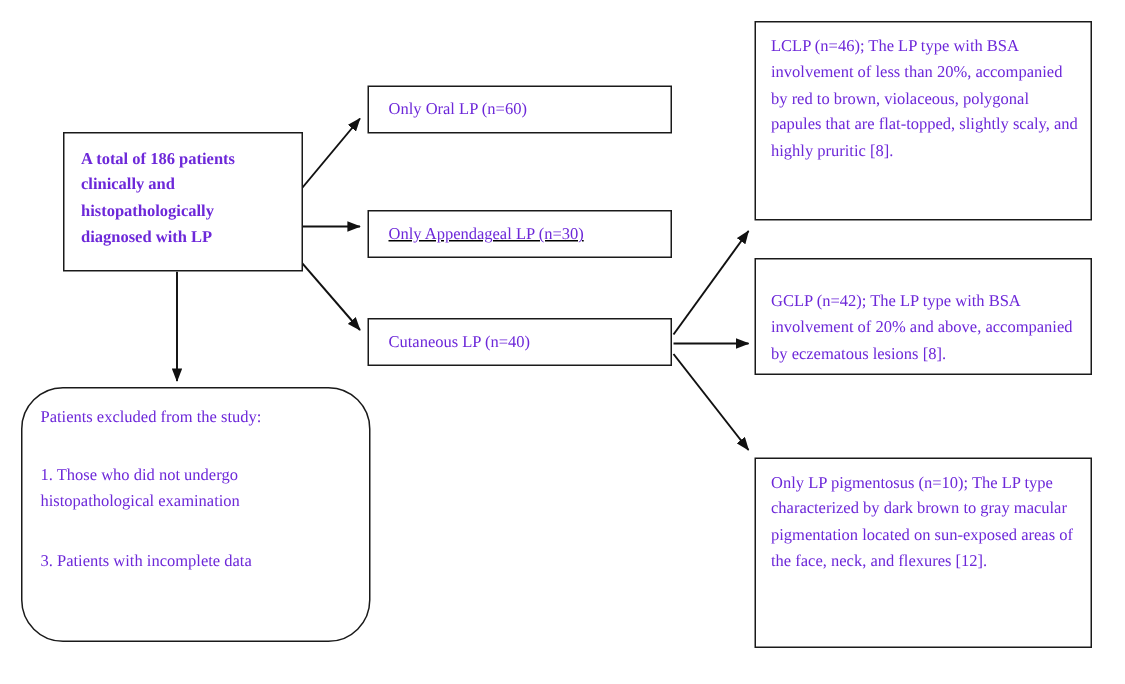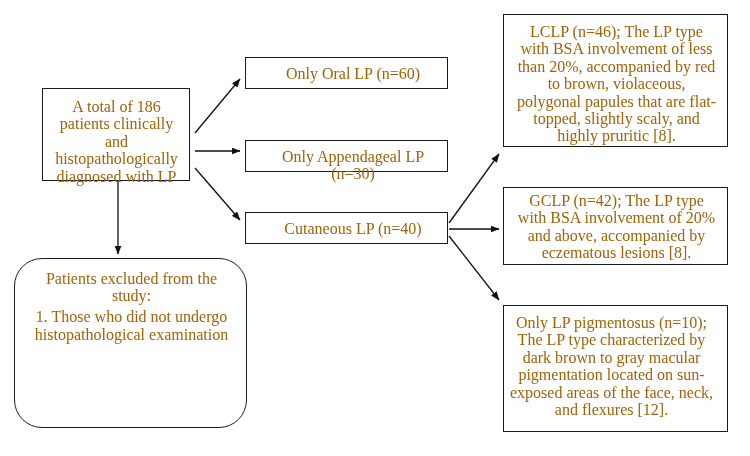--- a/index.html
+++ b/index.html
@@ -17,62 +17,63 @@
     overflow: hidden;
   }
   .node {
     position: absolute;
     box-sizing: border-box;
     border: 1px solid #1a1a1a;
     background: #ffffff;
     z-index: 2;
   }
   .node-text {
-    font-size: 16px;
+    font-size: 11px;
     line-height: 17.4px;
-    color: #a16207;
+    color: #6d28d9;
     white-space: pre-line;
     display: block;
-    text-align: center;
   }
   
   #node-cohort {
-    left: 42px;  top: 88px;  width: 148px; height: 93px;
+    left: 42px;  top: 88px;  width: 160px; height: 93px;
     padding: 9px 10px 0 11px;
+    font-weight: bold;
   }
   #node-oral {
     left: 245px; top: 57px;  width: 203px; height: 32px;
     padding: 7px 0 0 13px;
   }
   #node-appendageal {
     left: 245px; top: 140px; width: 203px; height: 32px;
     padding: 7px 0 0 13px;
+    text-decoration: underline;
   }
   #node-cutaneous {
     left: 245px; top: 212px; width: 203px; height: 32px;
     padding: 7px 0 0 13px;
   }
   #node-excluded {
     left: 14px;  top: 258px; width: 233px; height: 170px;
     padding: 11px 10px 0 12px;
     border-radius: 28px;
   }
   #node-excluded .node-text { line-height: 17.2px; }
-  #node-excluded .excl-item { margin-top: 4px; }
+  #node-excluded .excl-item { margin-top: 22px; }
   #node-lclp {
     left: 503px; top: 14px;  width: 225px; height: 133px;
     padding: 8px 8px 0 10px;
   }
   #node-gclp {
-    left: 503px; top: 187px; width: 225px; height: 78px;
-    padding: 4px 8px 0 10px;
+    left: 503px; top: 172px; width: 225px; height: 78px;
+    padding: 20px 8px 0 10px;
   }
   #node-pigmentosus {
     left: 503px; top: 305px; width: 225px; height: 127px;
-    padding: 8px 8px 0 0;
+    padding: 8px 8px 0 10px;
   }
   #edges {
     position: absolute;
     left: 0; top: 0;
     width: 750px; height: 456px;
     z-index: 1;
   }
 </style>
 </head>
 <body>
@@ -109,20 +110,21 @@
     <span class="node-text">Only Appendageal LP (n=30)</span>
   </div>
 
   <div class="node" id="node-cutaneous">
     <span class="node-text">Cutaneous LP (n=40)</span>
   </div>
 
   <div class="node" id="node-excluded">
     <span class="node-text">Patients excluded from the study:</span>
     <span class="node-text excl-item">1. Those who did not undergo histopathological examination</span>
+    <span class="node-text excl-item">3. Patients with incomplete data</span>
   </div>
 
   <div class="node" id="node-lclp">
     <span class="node-text">LCLP (n=46); The LP type with BSA involvement of less than 20%, accompanied by red to brown, violaceous, polygonal papules that are flat-topped, slightly scaly, and highly pruritic [8].</span>
   </div>
 
   <div class="node" id="node-gclp">
     <span class="node-text">GCLP (n=42); The LP type with BSA involvement of 20% and above, accompanied by eczematous lesions [8].</span>
   </div>
 

